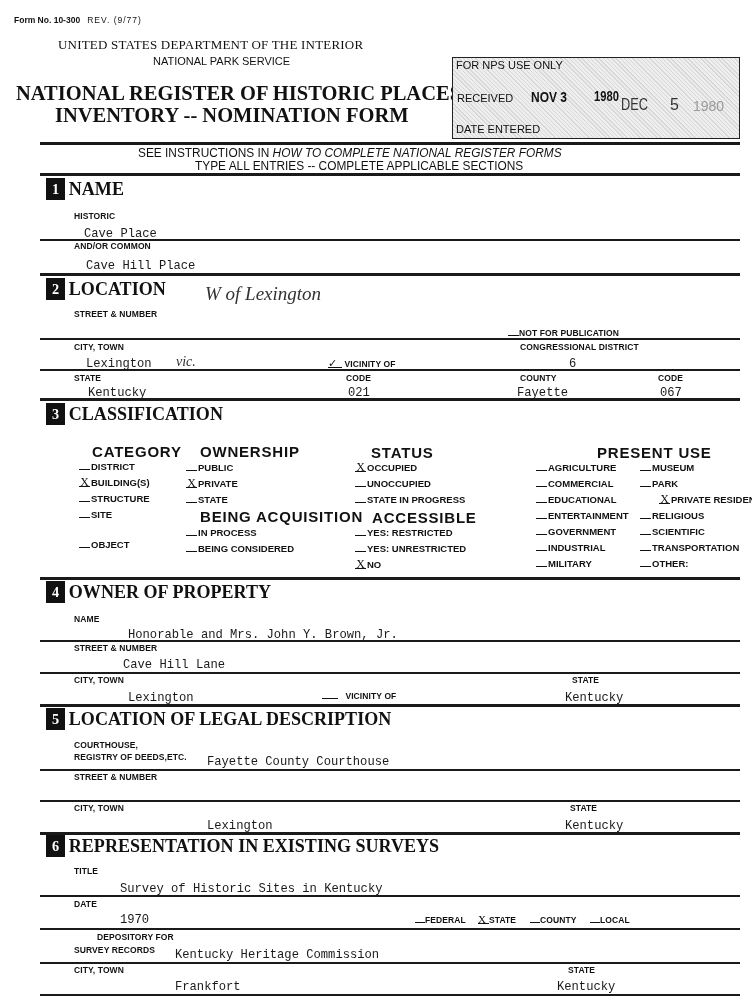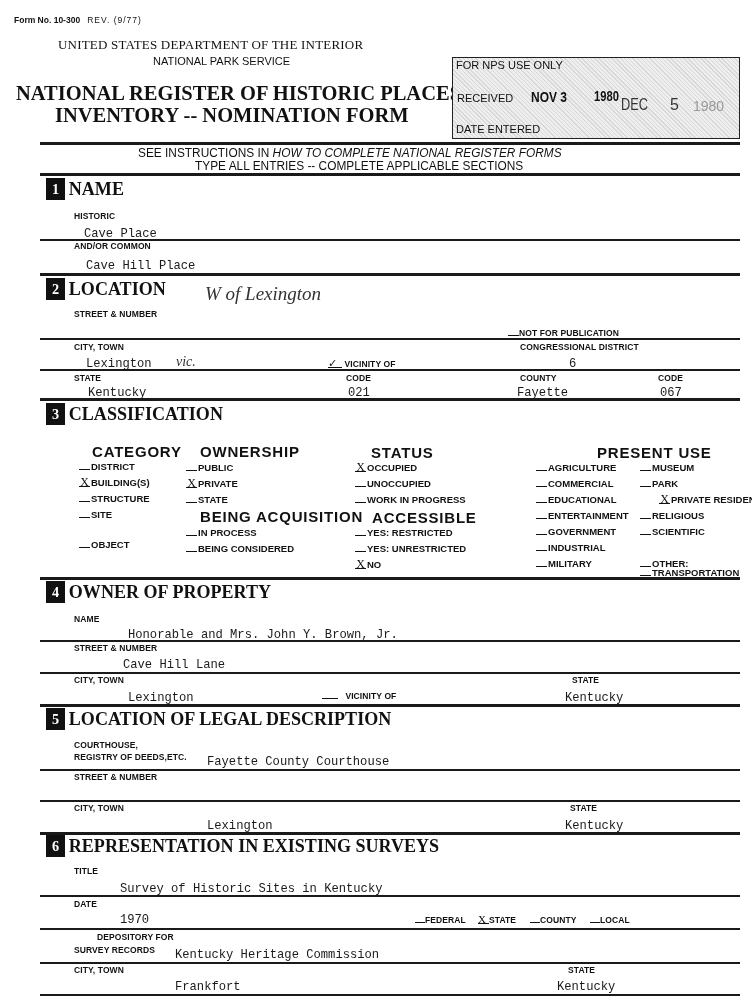--- a/index.html
+++ b/index.html
@@ -105,42 +105,42 @@
 <div class="chk" style="left:186px; top:478px;"><span class="blank">X</span><span>PRIVATE</span></div>
 <div class="chk" style="left:186px; top:494px;"><span class="blank"></span><span>STATE</span></div>
 
 <div class="colhead" style="left:200px; top:508px;">BEING ACQUISITION</div>
 <div class="chk" style="left:186px; top:527px;"><span class="blank"></span><span>IN PROCESS</span></div>
 <div class="chk" style="left:186px; top:543px;"><span class="blank"></span><span>BEING CONSIDERED</span></div>
 
 <div class="colhead" style="left:371px; top:444px;">STATUS</div>
 <div class="chk" style="left:355px; top:462px;"><span class="blank">X</span><span>OCCUPIED</span></div>
 <div class="chk" style="left:355px; top:478px;"><span class="blank"></span><span>UNOCCUPIED</span></div>
-<div class="chk" style="left:355px; top:494px;"><span class="blank"></span><span>WORK IN PROGRESS</span></div>
+<div class="chk" style="left:355px; top:494px;"><span class="blank"></span><span>STATE IN PROGRESS</span></div>
 
 <div class="colhead" style="left:372px; top:509px;">ACCESSIBLE</div>
 <div class="chk" style="left:355px; top:527px;"><span class="blank"></span><span>YES: RESTRICTED</span></div>
 <div class="chk" style="left:355px; top:543px;"><span class="blank"></span><span>YES: UNRESTRICTED</span></div>
 <div class="chk" style="left:355px; top:559px;"><span class="blank">X</span><span>NO</span></div>
 
 <div class="colhead" style="left:597px; top:444px;">PRESENT USE</div>
 <div class="chk" style="left:536px; top:462px;"><span class="blank"></span><span>AGRICULTURE</span></div>
 <div class="chk" style="left:536px; top:478px;"><span class="blank"></span><span>COMMERCIAL</span></div>
 <div class="chk" style="left:536px; top:494px;"><span class="blank"></span><span>EDUCATIONAL</span></div>
 <div class="chk" style="left:536px; top:510px;"><span class="blank"></span><span>ENTERTAINMENT</span></div>
 <div class="chk" style="left:536px; top:526px;"><span class="blank"></span><span>GOVERNMENT</span></div>
 <div class="chk" style="left:536px; top:542px;"><span class="blank"></span><span>INDUSTRIAL</span></div>
 <div class="chk" style="left:536px; top:558px;"><span class="blank"></span><span>MILITARY</span></div>
 
 <div class="chk" style="left:640px; top:462px;"><span class="blank"></span><span>MUSEUM</span></div>
 <div class="chk" style="left:640px; top:478px;"><span class="blank"></span><span>PARK</span></div>
 <div class="chk" style="left:615px; top:494px;margin-left:44px;"><span class="blank">X</span><span>PRIVATE RESIDENCE</span></div>
 <div class="chk" style="left:640px; top:510px;"><span class="blank"></span><span>RELIGIOUS</span></div>
 <div class="chk" style="left:640px; top:526px;"><span class="blank"></span><span>SCIENTIFIC</span></div>
-<div class="chk" style="left:640px; top:567px;"><span class="blank"></span><span>TRANSPORTATION</span></div>
+<div class="chk" style="left:640px; top:542px;"><span class="blank"></span><span>TRANSPORTATION</span></div>
 <div class="chk" style="left:640px; top:558px;"><span class="blank"></span><span>OTHER:</span></div>
 
 <div class="hline thick" style="top:577px;"></div>
 
 <div class="sec-head" style="left:46px; top:581px;">
   <span class="sec-num">4</span>
   <span>OWNER OF PROPERTY</span>
 </div>
 <div class="lbl" style="left:74px; top:614px;">NAME</div>
 <div class="typed" style="left:128px; top:627px;">Honorable and Mrs. John Y. Brown, Jr.</div>

